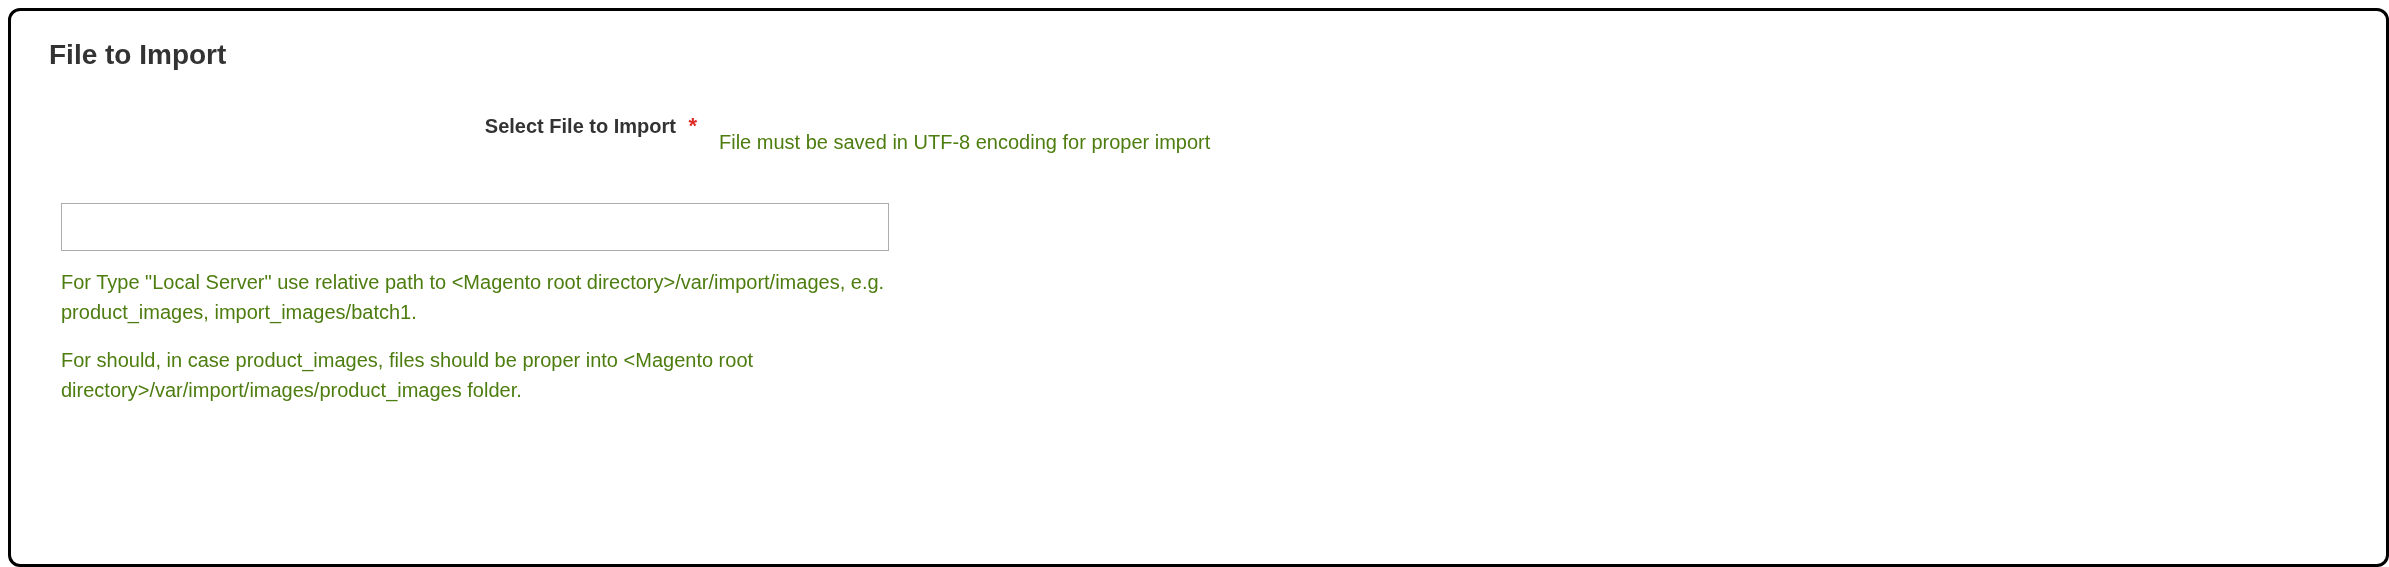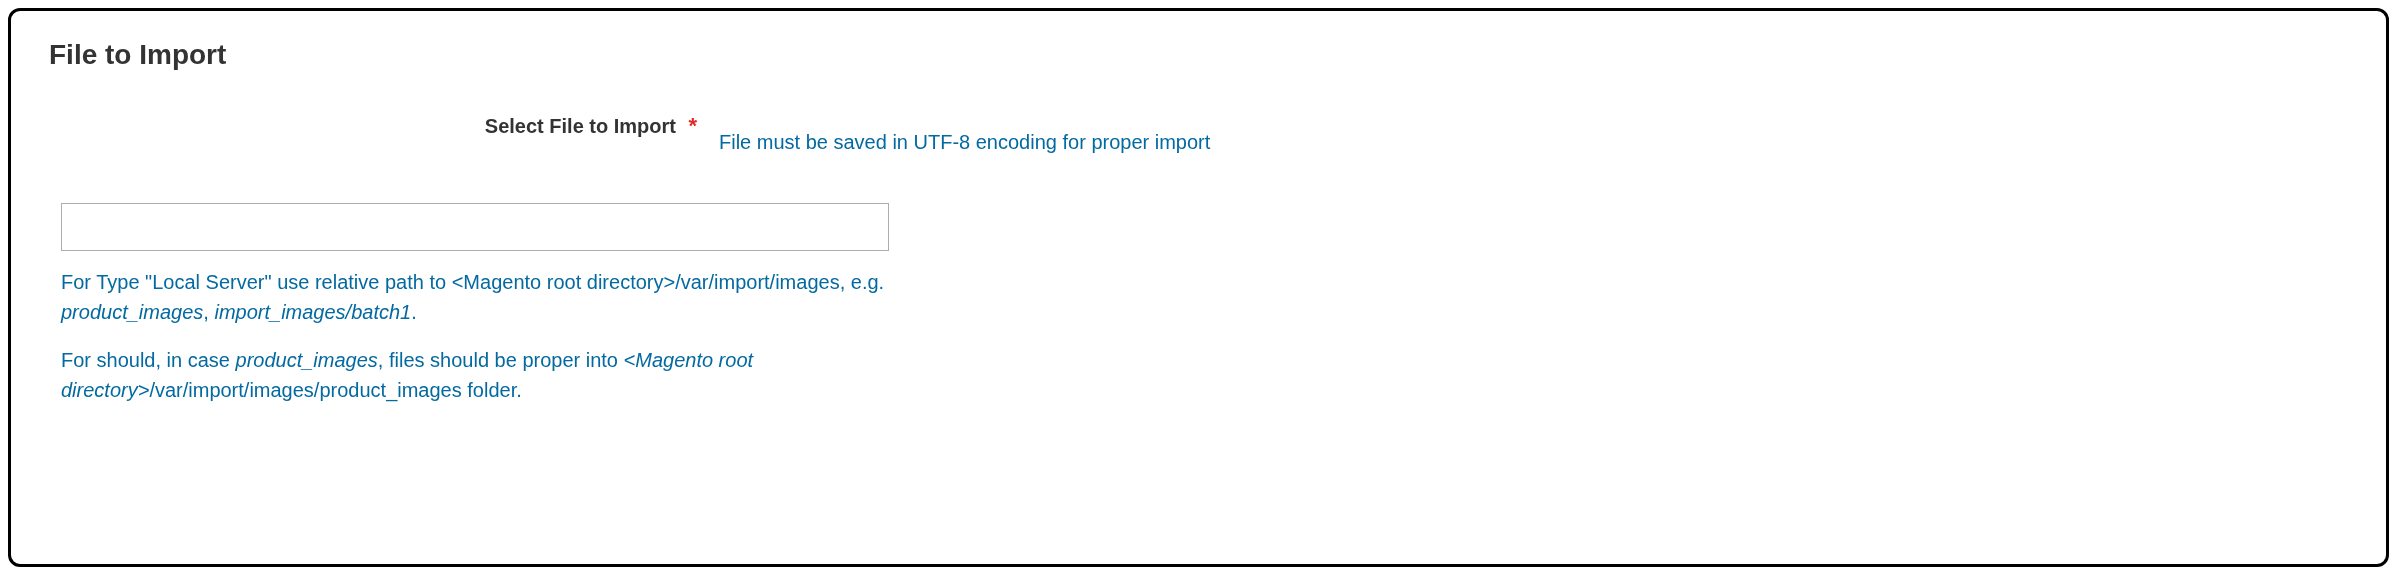--- a/index.html
+++ b/index.html
@@ -63,26 +63,26 @@
       border: 1px solid #767676;
       border-radius: 3px;
       cursor: pointer;
     }
     .chosen-file-name {
       font-size: 23px;
       color: #333;
     }
     .field-note {
       font-size: 20px;
-      color: #0369a1;
+      color: #4d7c0f;
       margin-top: 16px;
       line-height: 1.5;
       max-width: 830px;
     }
-    .field-note .italic { font-style: italic; }
+    .field-note .italic { }
     .text-input {
       width: 828px;
       height: 48px;
       border: 1px solid #adadad;
       padding: 6px 10px;
       font-size: 20px;
     }
     .field-note p { margin: 0 0 18px 0; }
     .field-note p:last-child { margin-bottom: 0; }
   </style>

